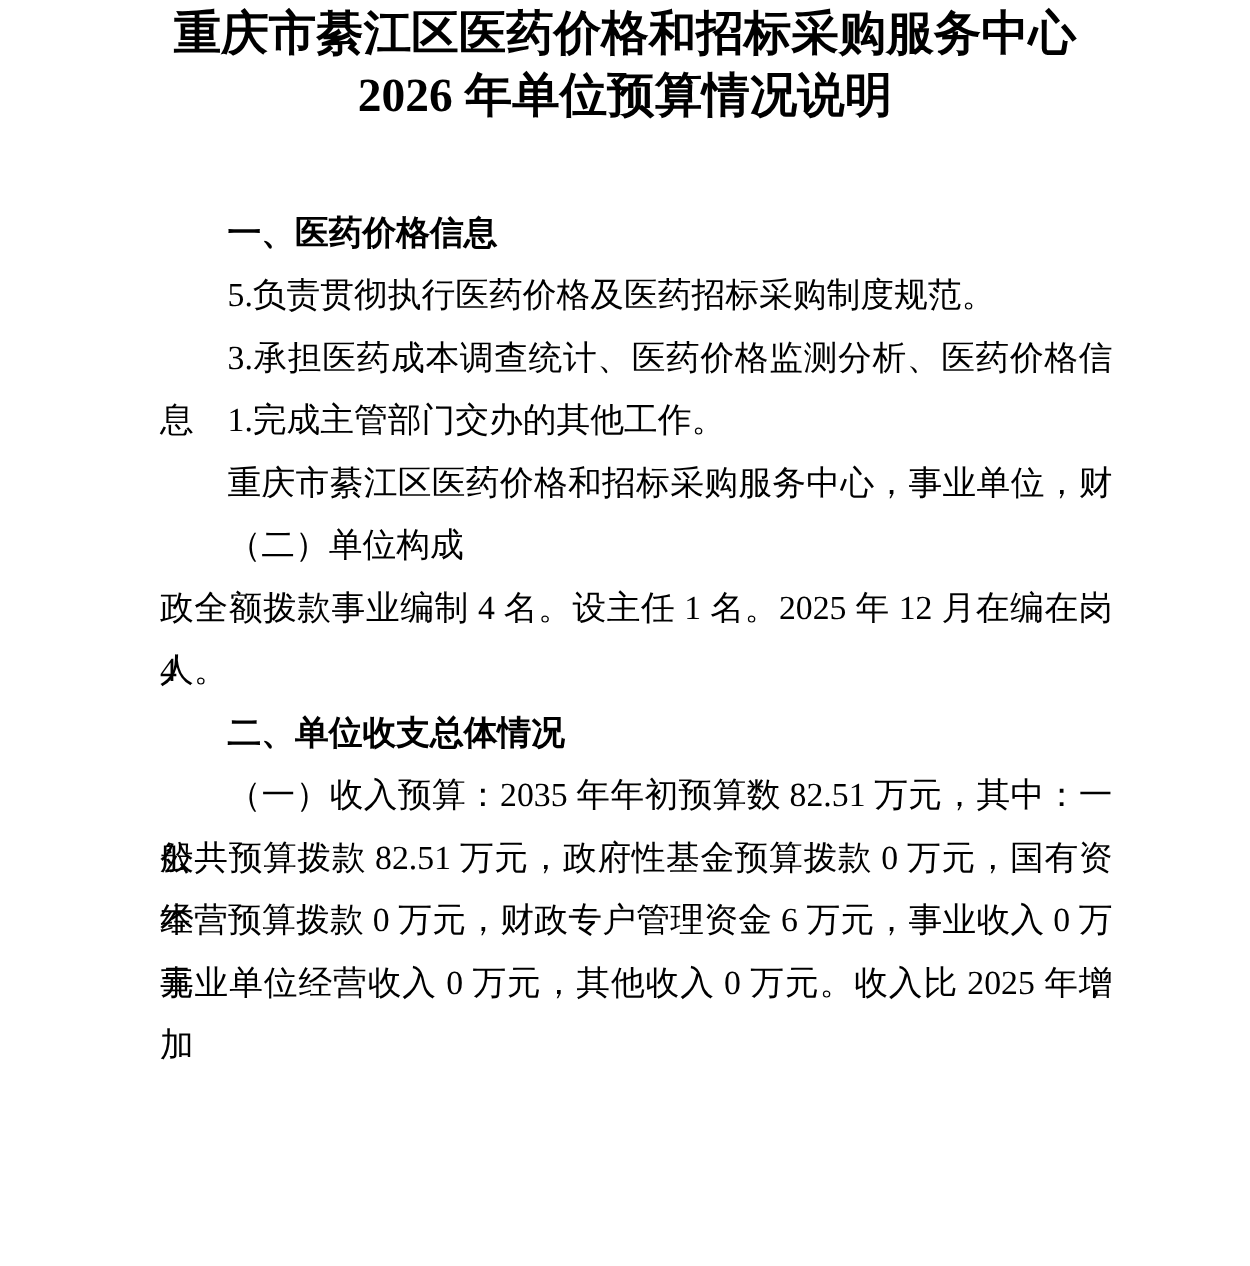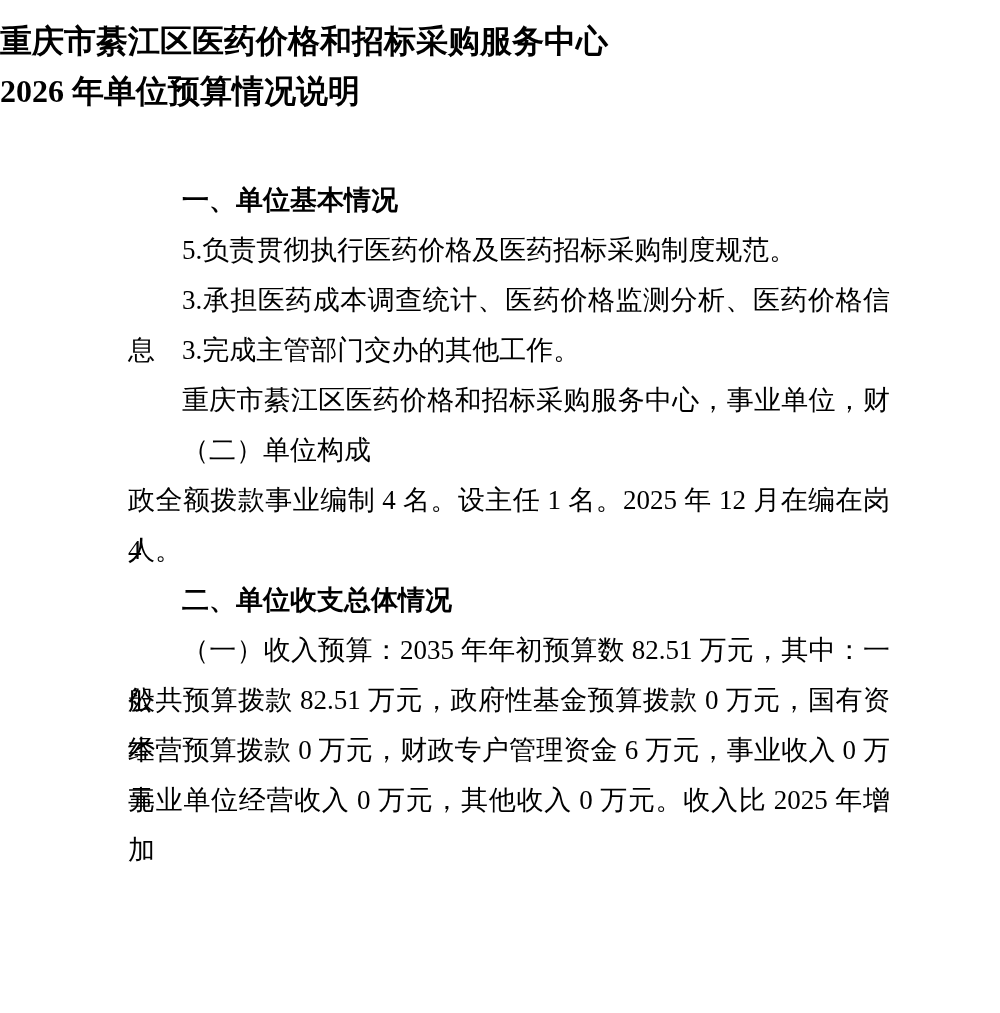--- a/index.html
+++ b/index.html
@@ -9,25 +9,25 @@
   }
   .page {
     position: relative;
     width: 1000px;
     height: 1013px;
     background: #ffffff;
     color: #000000;
     overflow: hidden;
   }
   .title-block {
-    padding-top: 16px;
-    text-align: left;
+    padding-top: 2px;
+    text-align: center;
     font-family: "Liberation Serif", "DejaVu Serif", serif;
     font-weight: bold;
-    font-size: 32px;
+    font-size: 38px;
   }
   .title-line {
     height: 50px;
     line-height: 50px;
     white-space: nowrap;
   }
   .body-block {
     margin-top: 59px;
     padding-left: 128px;
     width: 762px;
@@ -56,24 +56,24 @@
 <body>
 
 <div class="page">
 
   <div class="title-block">
     <div class="title-line">重庆市綦江区医药价格和招标采购服务中心</div>
     <div class="title-line">2026 年单位预算情况说明</div>
   </div>
 
   <div class="body-block">
-    <div class="line h1 ind">一、单位基本情况</div>
+    <div class="line h1 ind">一、医药价格信息</div>
     <div class="line ind">5.负责贯彻执行医药价格及医药招标采购制度规范。</div>
     <div class="line ind just">3.承担医药成本调查统计、医药价格监测分析、医药价格信息</div>
-    <div class="line ind">3.完成主管部门交办的其他工作。</div>
+    <div class="line ind">1.完成主管部门交办的其他工作。</div>
     <div class="line ind just">重庆市綦江区医药价格和招标采购服务中心，事业单位，财</div>
     <div class="line ind">（二）单位构成</div>
     <div class="line just">政全额拨款事业编制 4 名。设主任 1 名。2025 年 12 月在编在岗 4</div>
     <div class="line">人。</div>
     <div class="line h1 ind">二、单位收支总体情况</div>
     <div class="line ind just">（一）收入预算：2035 年年初预算数 82.51 万元，其中：一般</div>
     <div class="line just">公共预算拨款 82.51 万元，政府性基金预算拨款 0 万元，国有资本</div>
     <div class="line just">经营预算拨款 0 万元，财政专户管理资金 6 万元，事业收入 0 万元，</div>
     <div class="line just">事业单位经营收入 0 万元，其他收入 0 万元。收入比 2025 年增加</div>
   </div>

